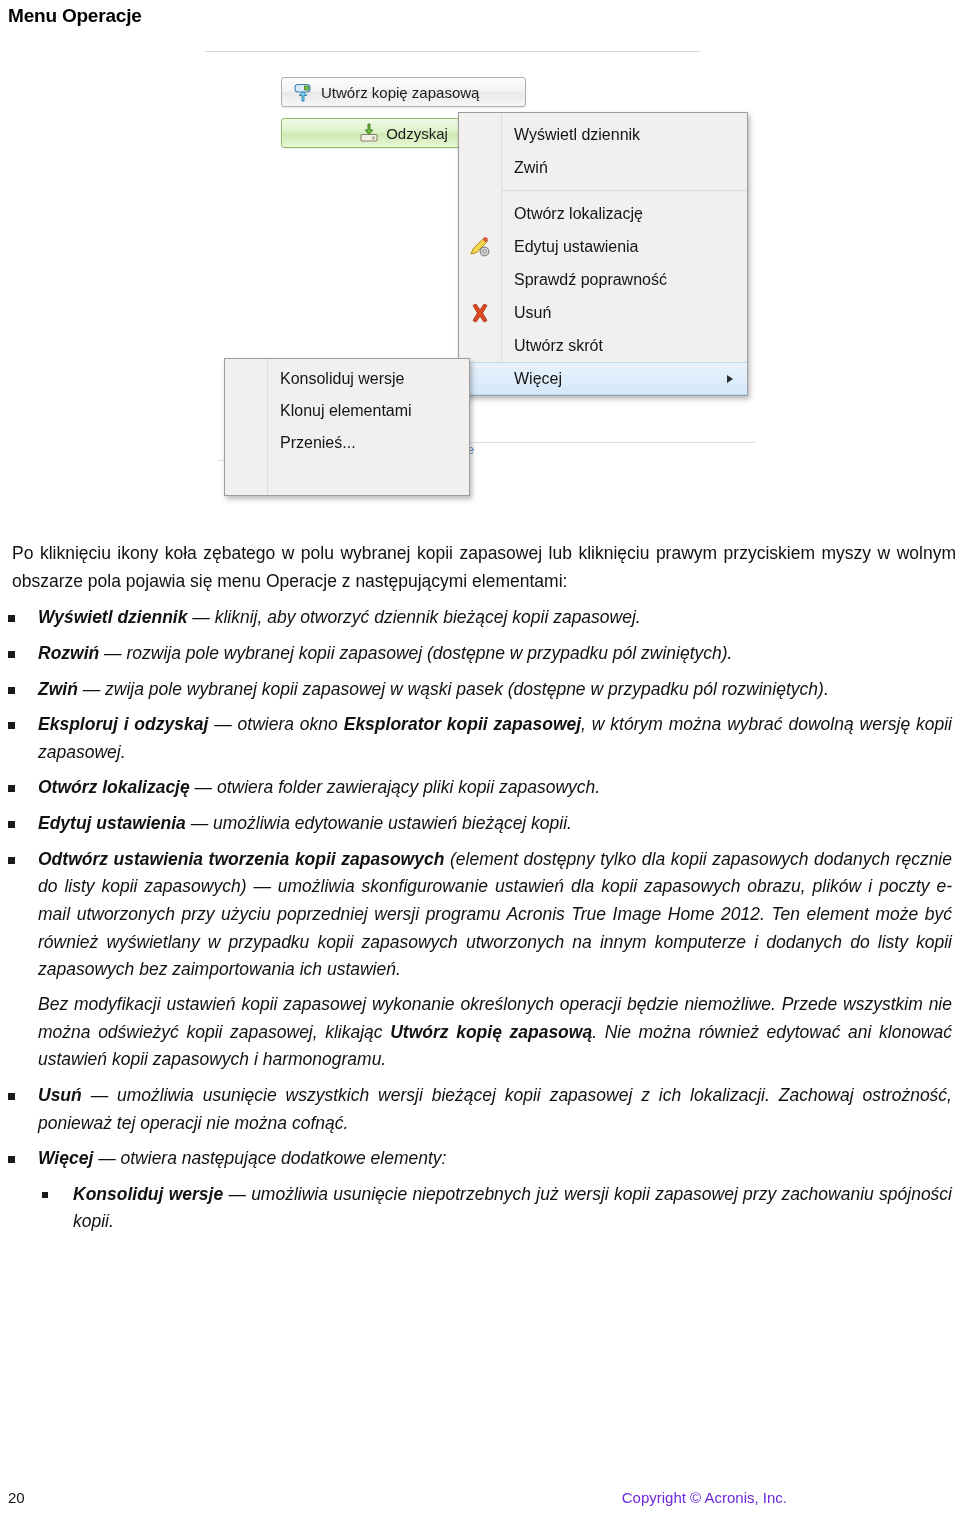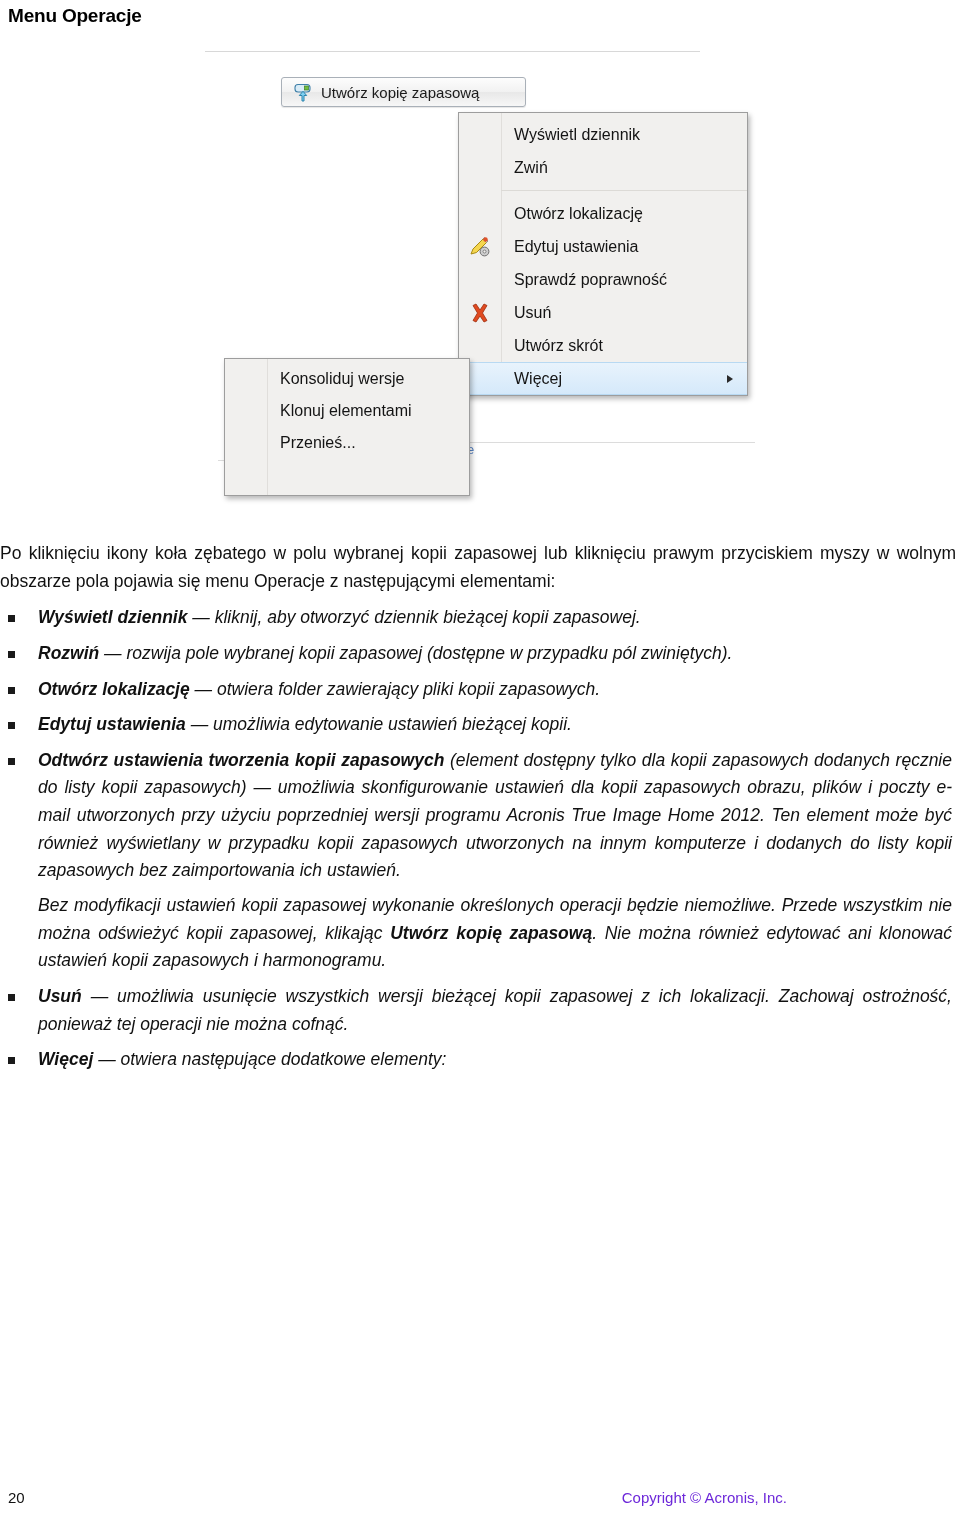--- a/index.html
+++ b/index.html
@@ -212,21 +212,21 @@
   }
   p.para {
     margin: 0 0 9px 0;
     padding: 0 8px 0 38px;
     font-size: 17.5px;
     line-height: 1.58;
     text-align: justify;
     color: #111;
   }
   p.para.intro {
-    padding-left: 0;
+    padding-left: 12px;
     padding-right: 4px;
   }
   ul.bullets {
     list-style: none;
     margin: 0;
     padding: 0;
     font-style: italic;
   }
   li.bullet {
     position: relative;
@@ -304,20 +304,30 @@
     <span class="icon-backup">
       <svg viewBox="0 0 20 20" width="20" height="20" xmlns="http://www.w3.org/2000/svg">
         <rect x="2" y="2.5" width="15" height="7.5" rx="3" fill="#d9ecf7" stroke="#3f7fa8" stroke-width="1.1"></rect>
         <rect x="11.5" y="4" width="4" height="4" fill="#6fbf3f" stroke="#3d7a27" stroke-width="0.7"></rect>
         <path d="M9 19 L9 13.5 L6.3 13.5 L10 9.3 L13.7 13.5 L11 13.5 L11 19 Z" fill="#7fd0f2" stroke="#2d84ad" stroke-width="1"></path>
       </svg>
     </span>
     <span class="btn-label">Utwórz kopię zapasową</span>
   </div>
 
+  <div class="btn-restore">
+    <span class="icon-restore">
+      <svg viewBox="0 0 20 20" width="20" height="20" xmlns="http://www.w3.org/2000/svg">
+        <path d="M9 1 L9 7 L6.3 7 L10 11.5 L13.7 7 L11 7 L11 1 Z" fill="#74c13e" stroke="#3e7c1f" stroke-width="1"></path>
+        <rect x="2" y="11.5" width="16" height="6.5" rx="1.2" fill="#f3f1e6" stroke="#8a8468" stroke-width="1.1"></rect>
+        <rect x="13" y="13.5" width="3" height="3" fill="#b9b29a"></rect>
+      </svg>
+    </span>
+    <span class="btn-label">Odzyskaj</span>
+  </div>
 
   <div class="ctx-menu">
     <div class="ctx-gutter"></div>
     <div class="ctx-body">
 
       <div class="ctx-item first">
         <span>Wyświetl dziennik</span>
       </div>
 
       <div class="ctx-item">
@@ -390,21 +400,27 @@
   <ul class="bullets">
 
     <li class="bullet">
       <b>Wyświetl dziennik</b><span> — kliknij, aby otworzyć dziennik bieżącej kopii zapasowej.</span>
     </li>
 
     <li class="bullet">
       <b>Rozwiń</b><span> — rozwija pole wybranej kopii zapasowej (dostępne w przypadku pól zwiniętych).</span>
     </li>
 
-
+    <li class="bullet">
+      <b>Zwiń</b><span> — zwija pole wybranej kopii zapasowej w wąski pasek (dostępne w przypadku pól rozwiniętych).</span>
+    </li>
+
+    <li class="bullet">
+      <b>Eksploruj i odzyskaj</b><span> — otwiera okno </span><b>Eksplorator kopii zapasowej</b><span>, w którym można wybrać dowolną wersję kopii zapasowej.</span>
+    </li>
 
     <li class="bullet">
       <b>Otwórz lokalizację</b><span> — otwiera folder zawierający pliki kopii zapasowych.</span>
     </li>
 
     <li class="bullet">
       <b>Edytuj ustawienia</b><span> — umożliwia edytowanie ustawień bieżącej kopii.</span>
     </li>
 
     <li class="bullet">
@@ -415,20 +431,23 @@
 
     <li class="bullet">
       <b>Usuń</b><span> — umożliwia usunięcie wszystkich wersji bieżącej kopii zapasowej z ich lokalizacji. Zachowaj ostrożność, ponieważ tej operacji nie można cofnąć.</span>
     </li>
 
 
     <li class="bullet">
       <b>Więcej</b><span> — otwiera następujące dodatkowe elementy:</span>
     </li>
 
+    <li class="bullet nested">
+      <b>Konsoliduj wersje</b><span> — umożliwia usunięcie niepotrzebnych już wersji kopii zapasowej przy zachowaniu spójności kopii.</span>
+    </li>
 
   </ul>
 </div>
 
 <div class="footer">
   <span class="footer-page">20</span>
   <span class="footer-copy">Copyright © Acronis, Inc.</span>
 </div>
 
 </body></html>

